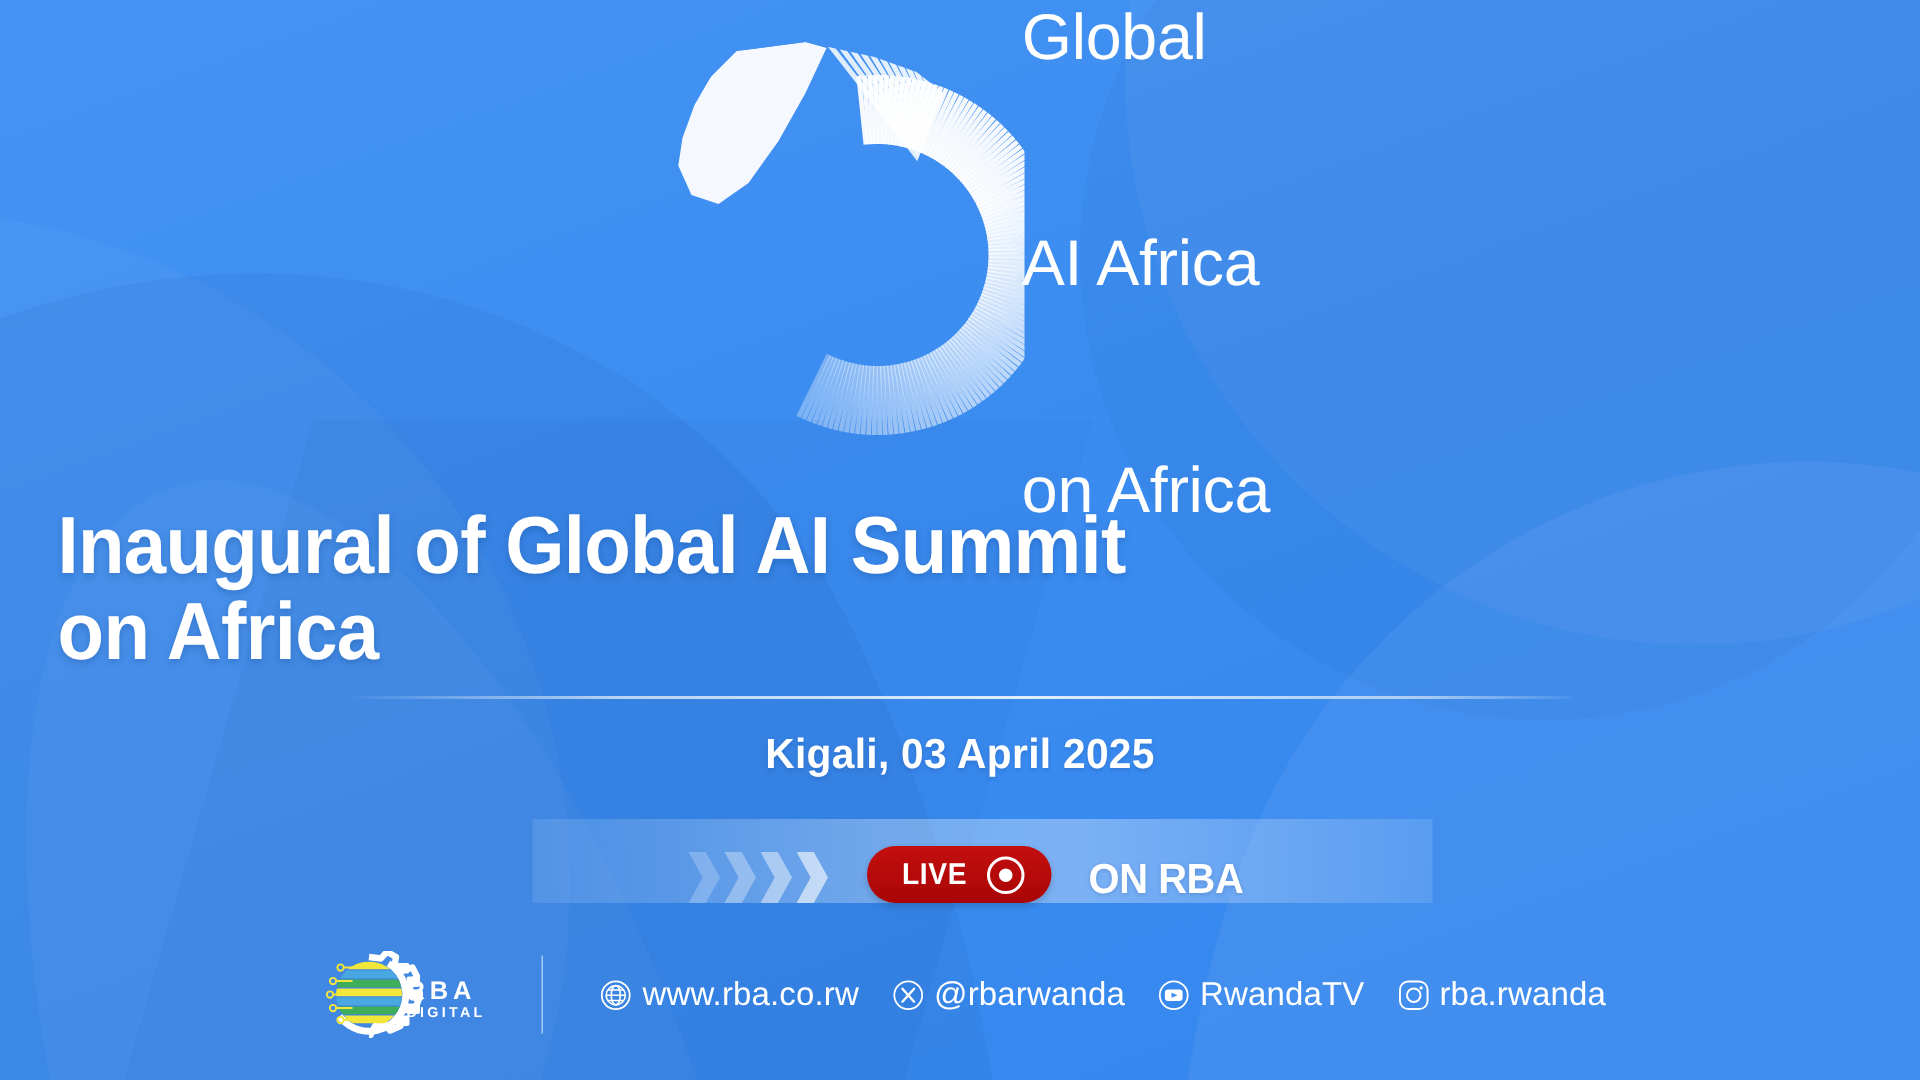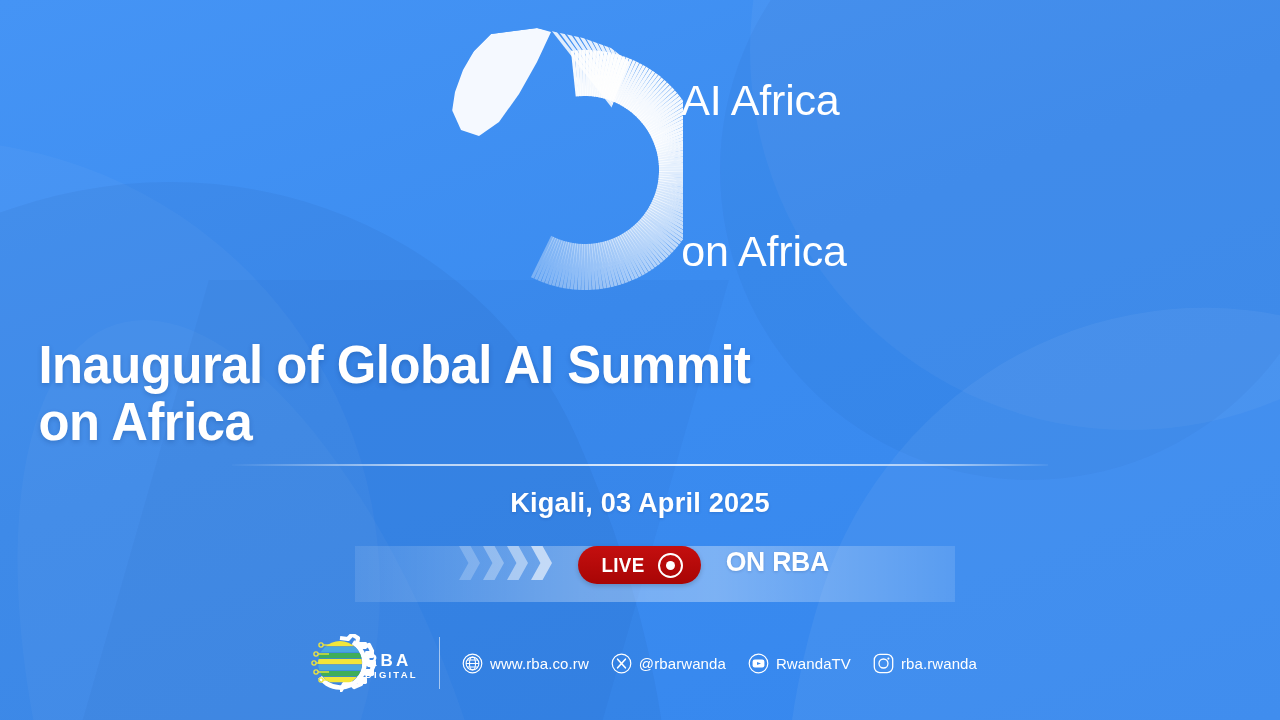--- a/index.html
+++ b/index.html
@@ -161,21 +161,21 @@
     left: 355px;
     top: 546px;
     width: 600px;
     height: 56px;
     background: linear-gradient(to right,
       rgba(255,255,255,0.10) 0%,
       rgba(255,255,255,0.30) 38%,
       rgba(255,255,255,0.34) 60%,
       rgba(255,255,255,0.12) 100%);
     display: flex;
-    align-items: flex-start;
+    align-items: flex-end;
   }
   .chevrons {
     display: flex;
     align-items: center;
     margin-left: 104px;
     gap: 3px;
   }
   .chev {
     width: 21px;
     height: 34px;
@@ -234,21 +234,21 @@
 
   
   .footer {
     position: absolute;
     left: 0; right: 0;
     top: 632px;
     height: 62px;
     display: flex;
     align-items: center;
     justify-content: center;
-    gap: 0;
+    gap: 16px;
   }
   .rba-logo {
     width: 122px;
     height: 58px;
     flex: 0 0 auto;
   }
   .foot-sep {
     width: 1px;
     height: 52px;
     background: rgba(255,255,255,0.55);
@@ -259,21 +259,21 @@
     align-items: center;
     gap: 22px;
   }
   .social {
     display: flex;
     align-items: center;
     gap: 7px;
   }
   .social-label {
     color: #ffffff;
-    font-size: 15px;
+    font-size: 22px;
     letter-spacing: 0.1px;
     white-space: nowrap;
   }
   .si { flex: 0 0 auto; display: block; }
 </style>
 </head>
 <body>
 
 <div id="stage">
 
@@ -584,20 +584,21 @@
             <line x1="132.5" y1="223.4" x2="120.3" y2="267.7" stroke="#ffffff" stroke-width="3.2" opacity="0.38"></line>
             <line x1="130.3" y1="222.7" x2="116.7" y2="266.7" stroke="#ffffff" stroke-width="3.2" opacity="0.37"></line>
             <line x1="128.1" y1="222.0" x2="113.2" y2="265.5" stroke="#ffffff" stroke-width="3.2" opacity="0.36"></line>
             <line x1="125.9" y1="221.2" x2="109.7" y2="264.3" stroke="#ffffff" stroke-width="3.2" opacity="0.36"></line>
             <line x1="123.8" y1="220.4" x2="106.2" y2="262.9" stroke="#ffffff" stroke-width="3.2" opacity="0.35"></line>
             <line x1="121.6" y1="219.5" x2="102.8" y2="261.4" stroke="#ffffff" stroke-width="3.2" opacity="0.34"></line>
             <line x1="119.6" y1="218.5" x2="99.4" y2="259.9" stroke="#ffffff" stroke-width="3.2" opacity="0.33"></line>
           </g>
       </svg>
       <div class="logo-wordmark">
+        <span class="wm-line">Global</span>
         <span class="wm-line">AI Africa</span>
         <span class="wm-line">on Africa</span>
       </div>
     </div>
   </div>
 
   <div class="title-wrap">
     <h1 class="main-title">Inaugural of Global AI Summit
 on Africa</h1>
   </div>

